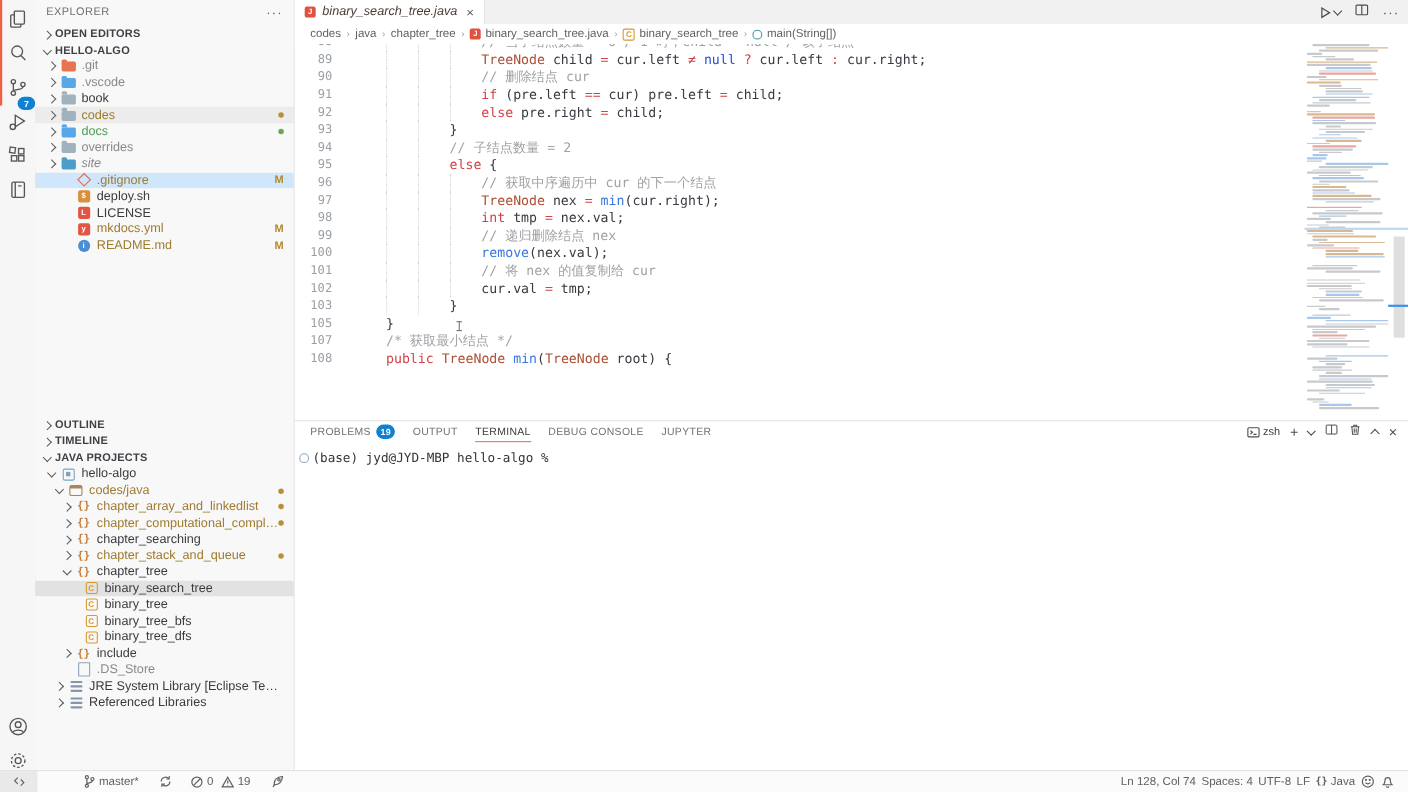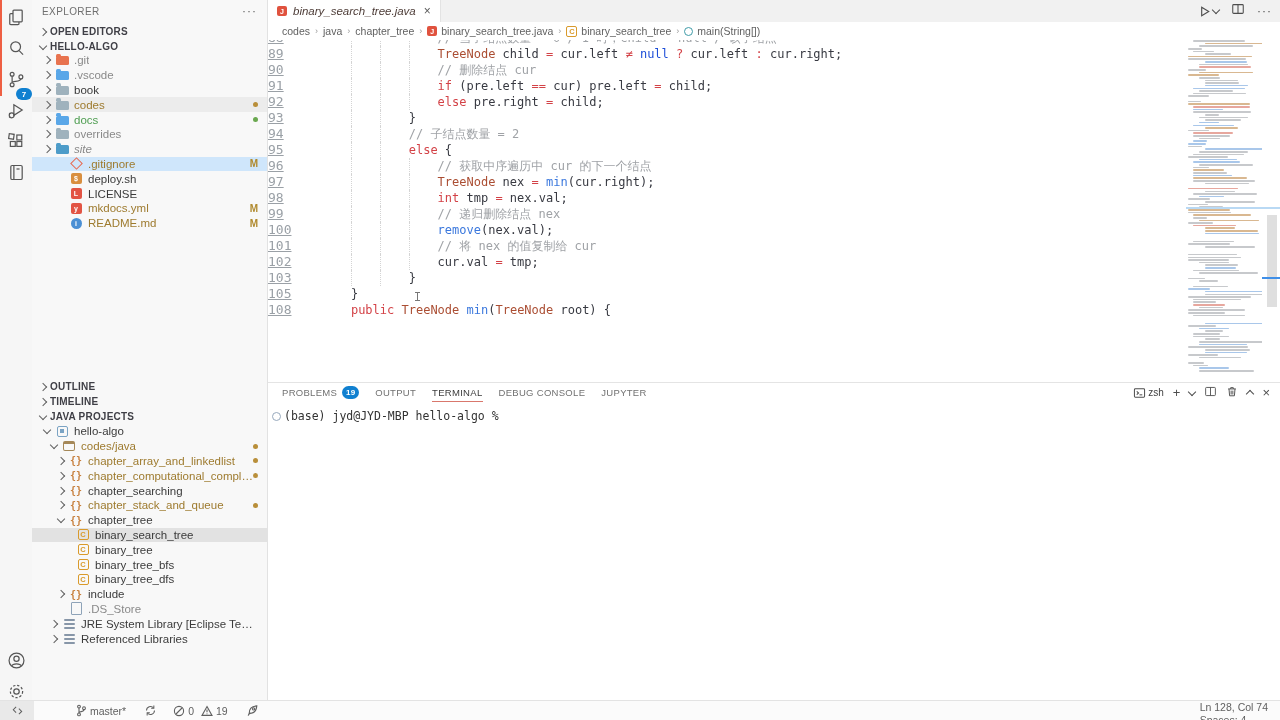--- a/index.html
+++ b/index.html
@@ -52,21 +52,21 @@
   #ed-actions{position:absolute;right:8px;top:0;height:22px;display:flex;align-items:center;gap:12px;color:#4d4d4d;}
   #ed-actions svg{stroke:#4d4d4d;fill:none;stroke-width:1.2;}
   #breadcrumb{position:absolute;left:0;top:22px;width:100%;height:18px;background:#fff;display:flex;align-items:center;
               padding-left:14px;font-size:10.5px;color:#616161;box-sizing:border-box;}
   .bc-sep{margin:0 5px;color:#9a9a9a;font-size:9px;}
   .bc-item{display:flex;align-items:center;gap:4px;cursor:pointer;white-space:nowrap;}
   #codewrap{position:absolute;left:0;top:40px;right:94px;bottom:0;overflow:hidden;}
   #codeinner{margin-top:-10px;}
   .code-line{position:relative;display:flex;height:16px;line-height:16px;
              font-family:"DejaVu Sans Mono",monospace;font-size:12px;white-space:pre;cursor:text;}
-  .code-line .num{width:34px;color:#9aa0a6;flex:none;font-size:13px;text-decoration:underline;}
+  .code-line .num{width:34px;text-align:right;color:#9aa0a6;flex:none;font-size:11px;}
   .code-line .txt{padding-left:20px;flex:1;color:#383a42;}
   .guide{position:absolute;top:0;height:16px;border-left:1px dotted #d4d4d4;}
   .tk-k{color:#d34247;} .tk-t{color:#ab4e33;} .tk-f{color:#3b78dd;} .tk-b{color:#1d4ed8;}
   .tk-c{color:#9fa2a6;} .tk-o{color:#d34247;} .tk-n{color:#383a42;}
   #ibeam{position:absolute;left:149px;top:292px;width:1px;height:9px;background:#777;}
   #ibeam::before,#ibeam::after{content:"";position:absolute;left:-2px;width:5px;height:1px;background:#777;}
   #ibeam::after{bottom:0;}
   
   #minimap{position:absolute;right:18px;top:40px;width:76px;height:342px;overflow:hidden;cursor:pointer;}
   .mm-row{border-radius:1px;}
@@ -86,21 +86,21 @@
   #panel-actions svg{stroke:#4d4d4d;fill:none;stroke-width:1.1;}
   #shell-label{font-size:10px;color:#424242;margin-left:2px;}
   #term-line{position:absolute;left:16px;top:26px;font-family:"DejaVu Sans Mono",monospace;font-size:11.5px;color:#333;}
   #term-dec{position:absolute;left:4px;top:29px;width:7px;height:7px;border:1px solid #97a9bd;border-radius:50%;}
   
   #statusbar{position:absolute;left:0;top:700px;width:1280px;height:20px;background:#fbfbfb;border-top:1px solid #e3e3e3;
              box-sizing:border-box;display:flex;align-items:center;font-size:10.5px;color:#5f5f5f;}
   #statusbar svg{stroke:#5f5f5f;fill:none;stroke-width:1.1;}
   .st-item{display:flex;align-items:center;gap:3px;cursor:pointer;padding:0 2px;height:100%;}
   #st-remote{width:30px;justify-content:center;background:#e9e9e9;}
-  #st-right{margin-left:auto;display:flex;align-items:flex-start;gap:1px;padding-right:10px;height:100%;flex-direction:column;}
+  #st-right{margin-left:auto;display:flex;align-items:flex-end;gap:1px;padding-right:10px;height:100%;}
   .stb{font-family:"DejaVu Sans Mono",monospace;font-size:9px;font-weight:700;color:#5f5f5f;}
 </style>
 </head>
 <body>
 
 <div id="app">
 
   <div id="activitybar">
     <div id="active-strip"></div>
     <div class="ab-ic" style="top:2px">
@@ -543,20 +543,21 @@
           <div class="code-line"><span class="guide" style="left: calc(4ch + 54px);"></span><span class="guide" style="left: calc(8ch + 54px);"></span><span class="num">95</span><span class="txt">            <span class="tk-k">else</span><span class="tk-n"> {</span></span></div>
           <div class="code-line"><span class="guide" style="left: calc(4ch + 54px);"></span><span class="guide" style="left: calc(8ch + 54px);"></span><span class="guide" style="left: calc(12ch + 54px);"></span><span class="num">96</span><span class="txt">                <span class="tk-c">// 获取中序遍历中 cur 的下一个结点</span></span></div>
           <div class="code-line"><span class="guide" style="left: calc(4ch + 54px);"></span><span class="guide" style="left: calc(8ch + 54px);"></span><span class="guide" style="left: calc(12ch + 54px);"></span><span class="num">97</span><span class="txt">                <span class="tk-t">TreeNode</span><span class="tk-n"> nex </span><span class="tk-o">=</span><span class="tk-n"> </span><span class="tk-f">min</span><span class="tk-n">(cur.right);</span></span></div>
           <div class="code-line"><span class="guide" style="left: calc(4ch + 54px);"></span><span class="guide" style="left: calc(8ch + 54px);"></span><span class="guide" style="left: calc(12ch + 54px);"></span><span class="num">98</span><span class="txt">                <span class="tk-k">int</span><span class="tk-n"> tmp </span><span class="tk-o">=</span><span class="tk-n"> nex.val;</span></span></div>
           <div class="code-line"><span class="guide" style="left: calc(4ch + 54px);"></span><span class="guide" style="left: calc(8ch + 54px);"></span><span class="guide" style="left: calc(12ch + 54px);"></span><span class="num">99</span><span class="txt">                <span class="tk-c">// 递归删除结点 nex</span></span></div>
           <div class="code-line"><span class="guide" style="left: calc(4ch + 54px);"></span><span class="guide" style="left: calc(8ch + 54px);"></span><span class="guide" style="left: calc(12ch + 54px);"></span><span class="num">100</span><span class="txt">                <span class="tk-f">remove</span><span class="tk-n">(nex.val);</span></span></div>
           <div class="code-line"><span class="guide" style="left: calc(4ch + 54px);"></span><span class="guide" style="left: calc(8ch + 54px);"></span><span class="guide" style="left: calc(12ch + 54px);"></span><span class="num">101</span><span class="txt">                <span class="tk-c">// 将 nex 的值复制给 cur</span></span></div>
           <div class="code-line"><span class="guide" style="left: calc(4ch + 54px);"></span><span class="guide" style="left: calc(8ch + 54px);"></span><span class="guide" style="left: calc(12ch + 54px);"></span><span class="num">102</span><span class="txt">                <span class="tk-n">cur.val </span><span class="tk-o">=</span><span class="tk-n"> tmp;</span></span></div>
           <div class="code-line"><span class="guide" style="left: calc(4ch + 54px);"></span><span class="guide" style="left: calc(8ch + 54px);"></span><span class="num">103</span><span class="txt">            <span class="tk-n">}</span></span></div>
           <div class="code-line"><span class="num">105</span><span class="txt">    <span class="tk-n">}</span></span></div>
+          <div class="code-line"><span class="num">107</span><span class="txt">    <span class="tk-c">/* 获取最小结点 */</span></span></div>
           <div class="code-line"><span class="num">108</span><span class="txt">    <span class="tk-k">public</span><span class="tk-n"> </span><span class="tk-t">TreeNode</span><span class="tk-n"> </span><span class="tk-f">min</span><span class="tk-n">(</span><span class="tk-t">TreeNode</span><span class="tk-n"> root) {</span></span></div>
         </div>
     </div>
     <div id="ibeam"></div>
 
     <div id="minimap">
         <div class="mm-row" style="height: 1.6px; margin-bottom: 1.05px; background: rgb(199, 201, 204); margin-left: 7px; width: 51.9696px;"></div>
         <div class="mm-row" style="height: 1.6px; margin-bottom: 1.05px; background: rgb(217, 184, 145); margin-left: 19px; width: 63.4311px;"></div>
         <div class="mm-row" style="height: 1.6px; margin-bottom: 1.05px; background: rgb(199, 201, 204); margin-left: 13px; width: 54.1358px;"></div>
         <div class="mm-row" style="height: 1.6px; margin-bottom: 1.05px; background: rgb(199, 201, 204); margin-left: 2px; width: 13.7242px;"></div>

